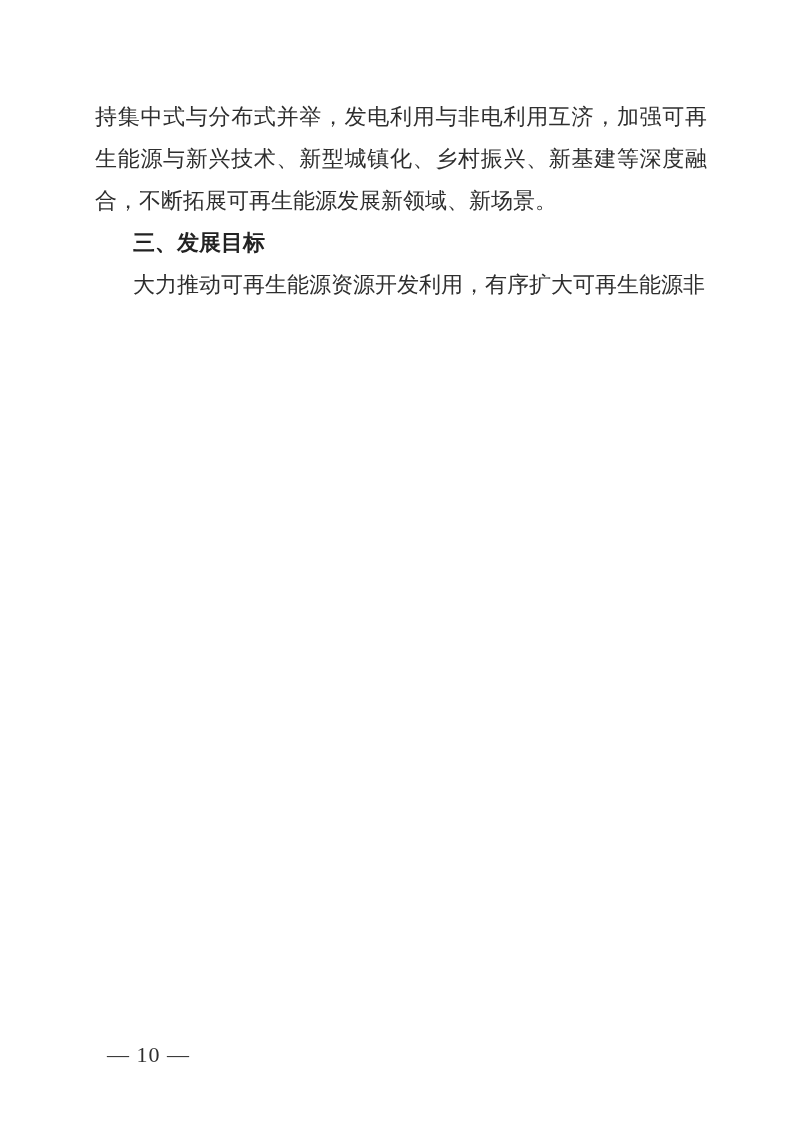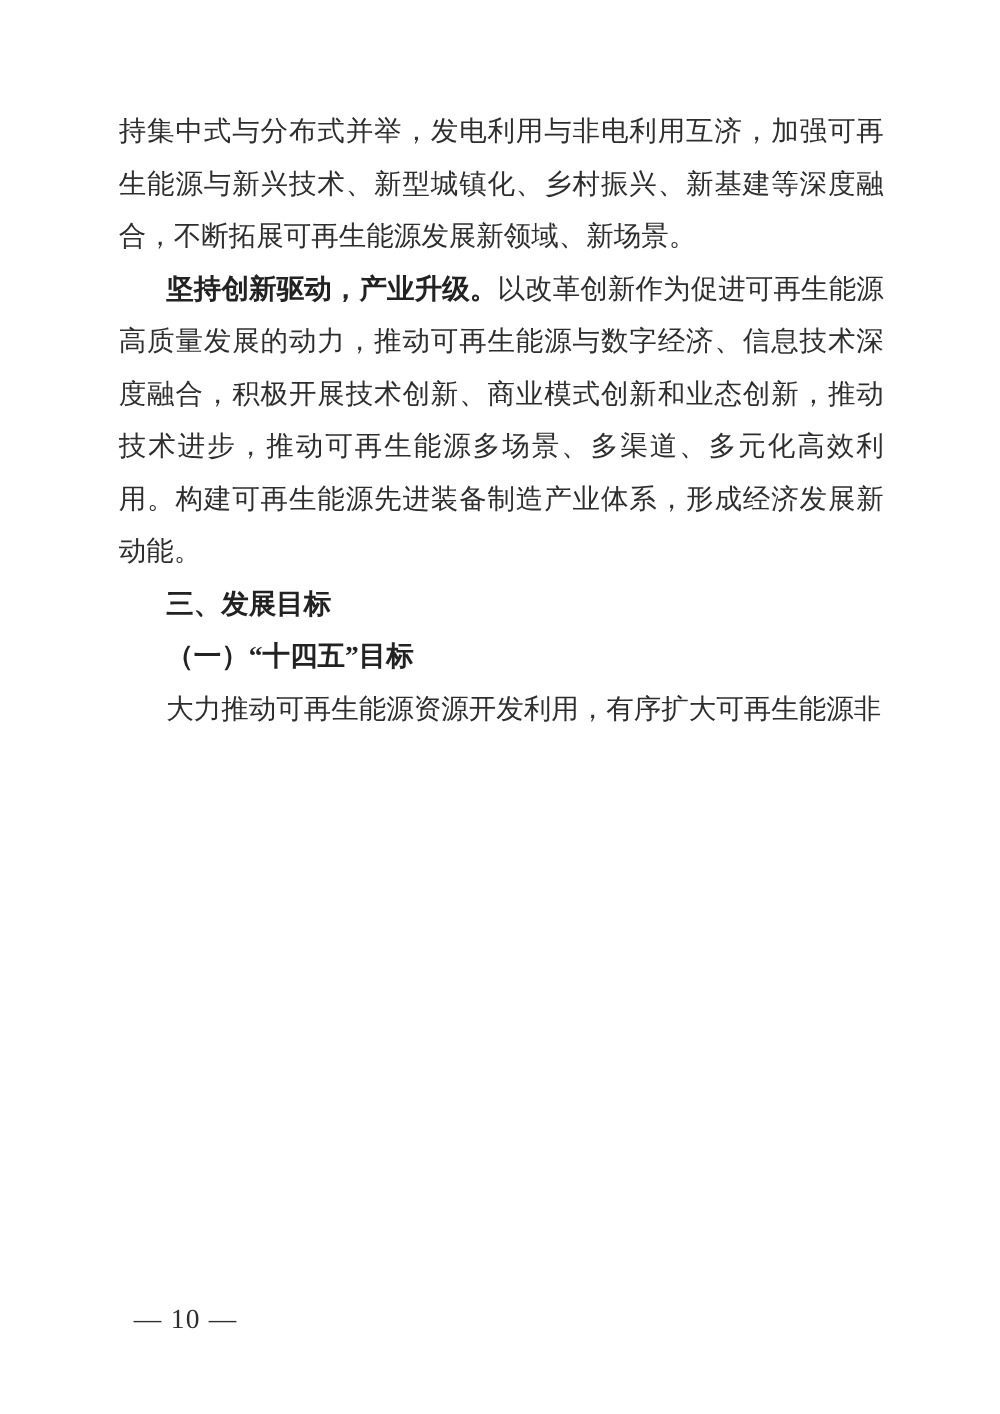--- a/index.html
+++ b/index.html
@@ -14,21 +14,21 @@
   .page {
     position: absolute;
     left: 0; top: 0;
     width: 800px; height: 1131px;
     background: #ffffff;
     color: #2e2e2e;
   }
   .content {
     position: absolute;
     left: 95px;
-    top: 84px;
+    top: 96px;
     width: 612px;
   }
   .para {
     font-size: 22px;
     line-height: 42px;
     text-align: justify;
     text-justify: inter-ideograph;
     color: #2e2e2e;
   }
   .indent { text-indent: 38px; }
@@ -62,24 +62,22 @@
 </head>
 <body>
 
 <div class="page">
   <div class="content">
 
     <p class="para">持集中式与分布式并举，发电利用与非电利用互济，加强可再生能源与新兴技术、新型城镇化、乡村振兴、新基建等深度融合，不断拓展可再生能源发展新领域、新场景。</p>
 
 
 
-    <p class="para indent"><span class="lead">坚持创新驱动，产业升级。</span><span>以改革创新作为促进可再生能源高质量发展的动力，推动可再生能源与数字经济、信息技术深度融合，积极开展技术创新、商业模式创新和业态创新，推动技术进步，推动可再生能源多场景、多渠道、多元化高效利用。构建可再生能源先进装备制造产业体系，形成经济发展新动能。</span></p>
 
     <h2 class="heading">三、发展目标</h2>
 
-    <h3 class="subheading">（一）“十四五”目标</h3>
 
     <p class="para indent">大力推动可再生能源资源开发利用，有序扩大可再生能源非</p>
 
   </div>
 
   <div class="footer">— 10 —</div>
 </div>
 
 </body></html>

